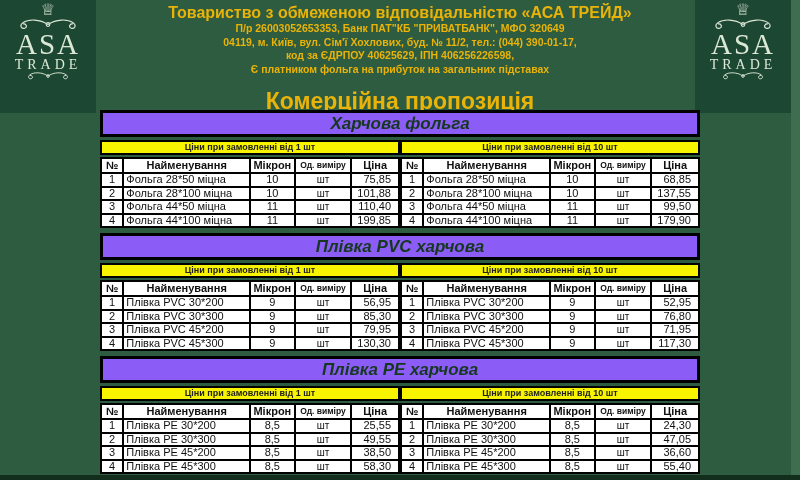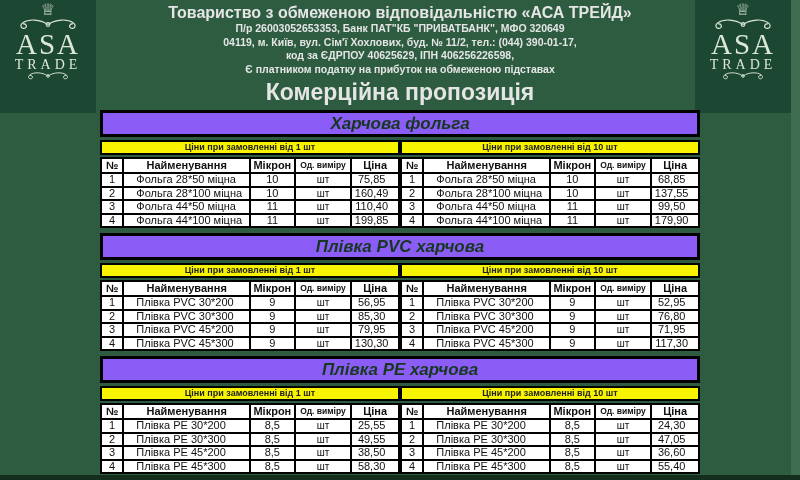--- a/index.html
+++ b/index.html
@@ -39,25 +39,25 @@
     font-family: "Liberation Serif", serif;
     font-size: 29px; line-height: 27px; letter-spacing: 2px;
   }
   .brand-sub {
     font-family: "Liberation Serif", serif;
     font-size: 14px; line-height: 13px; letter-spacing: 4px;
   }
   
   .top-header {
     position: absolute; top: 0; left: 100px; width: 600px;
-    text-align: center; color: #e5e5e5;
+    text-align: center; color: #eab308;
   }
   .company-name { font-size: 16px; font-weight: bold; padding-top: 3px; line-height: 19px; }
   .company-line { font-size: 10.5px; font-weight: bold; line-height: 13.5px; }
-  .main-title { font-size: 23px; font-weight: bold; line-height: 27px; margin-top: 3px; }
+  .main-title { font-size: 23px; font-weight: bold; line-height: 27px; margin-top: 12px; }
   
   .sections { position: absolute; top: 110px; left: 100px; width: 600px; }
   .section { margin-bottom: 5px; }
   .section-title {
     background: #8b5cf6; border: 3px solid #000;
     height: 27px; line-height: 21px;
     text-align: center; font-size: 17px; font-weight: bold; font-style: italic;
     color: #15381e;
   }
   .section-body { display: flex; gap: 0; margin-top: 3px; }
@@ -84,22 +84,22 @@
   .price-table th.col-unit { font-size: 8.5px; }
   .price-table td {
     font-size: 11px; height: 13px; line-height: 11.5px;
     color: #111; text-align: center;
   }
   .col-num { width: 7.5%; }
   .col-name { width: 42.5%; }
   .col-micron { width: 15%; }
   .col-unit { width: 19%; }
   .col-price { width: 16%; margin-left: 12px; }
-  td.col-name { text-align: left; padding-left: 12px; }
-  td.col-price { text-align: center; padding-right: 7px; }
+  td.col-name { text-align: left; padding-left: 2px; }
+  td.col-price { text-align: right; padding-right: 7px; }
   td.col-unit { font-size: 10px; border-radius: 6px; }
 </style>
 </head>
 <body>
 
 <div class="page">
 
   <div class="logo-box logo-left">
     <span class="crown">♕</span>
     <svg class="flourish" viewBox="0 0 78 14">
@@ -138,21 +138,21 @@
         <circle cx="39" cy="7" r="2"></circle>
       </g>
     </svg>
   </div>
 
   <div class="top-header">
     <div class="company-name">Товариство з обмеженою відповідальністю «АСА ТРЕЙД»</div>
     <div class="company-line">П/р 26003052653353, Банк ПАТ"КБ "ПРИВАТБАНК", МФО 320649</div>
     <div class="company-line">04119, м. Київ, вул. Сім'ї Хохлових, буд. № 11/2, тел.: (044) 390-01-17,</div>
     <div class="company-line">код за ЄДРПОУ 40625629, ІПН 406256226598,</div>
-    <div class="company-line">Є платником податку на прибуток на обмеженою підставах</div>
+    <div class="company-line">Є платником фольга на прибуток на загальних підставах</div>
     <div class="main-title">Комерційна пропозиція</div>
   </div>
 
   <div class="sections">
   <div class="section">
     <div class="section-title">Харчова фольга</div>
     <div class="section-body">
       <div class="price-block">
         <div class="tier">Ціни при замовленні від 1 шт</div>
         <table class="price-table">
@@ -171,21 +171,21 @@
                   <td class="col-name">Фольга 28*50 міцна</td>
                   <td class="col-micron">10</td>
                   <td class="col-unit">шт</td>
                   <td class="col-price">75,85</td>
                 </tr>
                 <tr>
                   <td class="col-num">2</td>
                   <td class="col-name">Фольга 28*100 міцна</td>
                   <td class="col-micron">10</td>
                   <td class="col-unit">шт</td>
-                  <td class="col-price">160,49</td>
+                  <td class="col-price">101,88</td>
                 </tr>
                 <tr>
                   <td class="col-num">3</td>
                   <td class="col-name">Фольга 44*50 міцна</td>
                   <td class="col-micron">11</td>
                   <td class="col-unit">шт</td>
                   <td class="col-price">110,40</td>
                 </tr>
                 <tr>
                   <td class="col-num">4</td>

